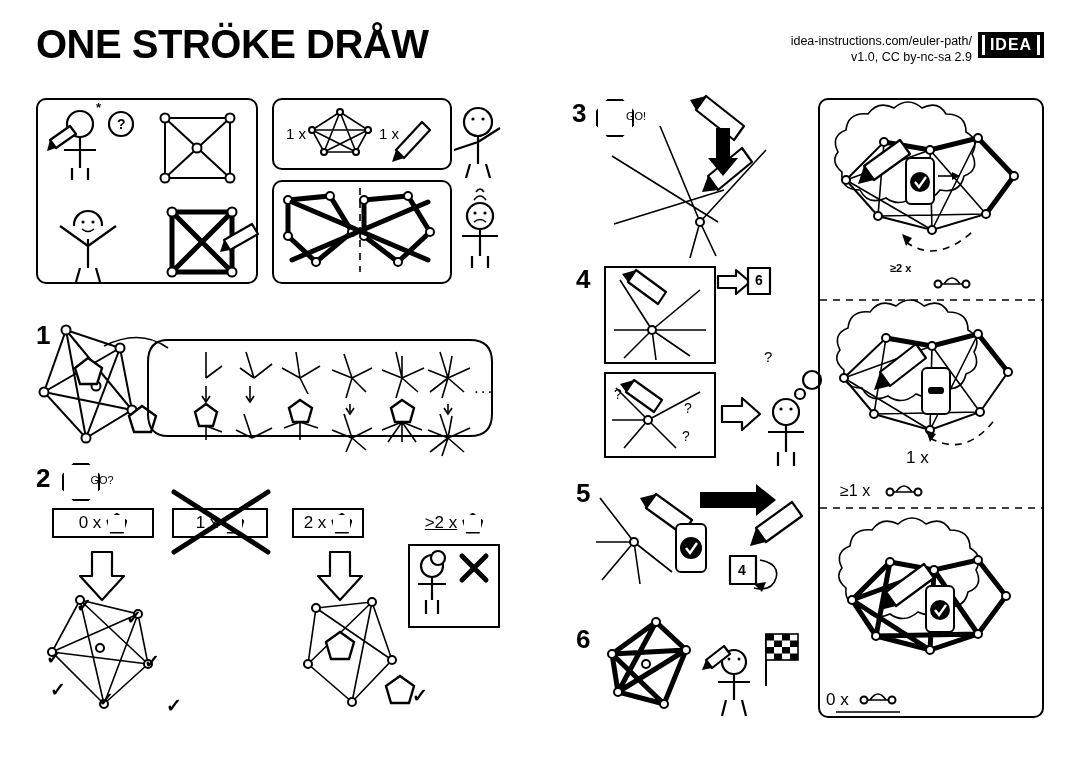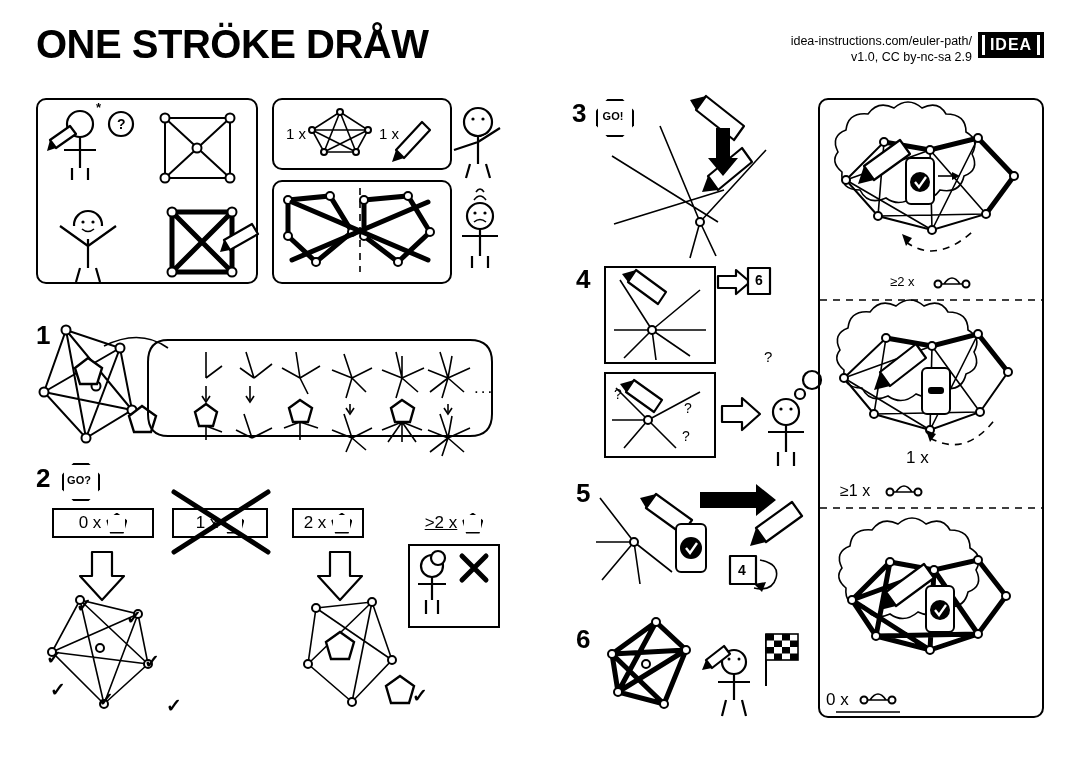--- a/index.html
+++ b/index.html
@@ -44,21 +44,21 @@
   .edge-th{stroke:#000;stroke-width:5;fill:none;stroke-linecap:round;}
   .edge-thin{stroke:#000;stroke-width:1.6;fill:none;}
   .fig{fill:#fff;stroke:#000;stroke-width:2.2;stroke-linejoin:round;}
   .blk{fill:#000;}
   .dashed{stroke:#000;stroke-width:1.6;stroke-dasharray:7 6;fill:none;}
   .pent{fill:#fff;stroke:#000;stroke-width:2.4;}
   
   .gobadge{
     position:absolute;width:34px;height:34px;
     display:flex;align-items:center;justify-content:center;
-    font-size:11px;font-weight:bold;
+    font-size:11px;font-weight:normal;padding-left:23px;
   }
   .gobadge .oct{
     position:absolute;left:0;top:0;width:34px;height:34px;
     background:#fff;border:2.5px solid #000;
     clip-path:polygon(30% 0,70% 0,100% 30%,100% 70%,70% 100%,30% 100%,0 70%,0 30%);
   }
   .gobadge span{position:relative;z-index:2;font-size:11px;}
   
   .cntbox{
     position:absolute;border:2px solid #000;background:#fff;
@@ -513,18 +513,18 @@
       <circle class="blk" cx="940" cy="610" r="10"></circle>
       <path d="M935 610 L939 615 L946 605" stroke="#fff" stroke-width="2.3" fill="none"></path>
       <g>
         <path class="edge-thin" d="M864 700 L892 700 M870 700 q8 -12 16 0"></path>
         <circle class="nodeC" cx="864" cy="700" r="3.5"></circle>
         <circle class="nodeC" cx="892" cy="700" r="3.5"></circle>
       </g>
       <path class="edge-thin" d="M836 712 L900 712"></path>
     </g>
   </svg>
-  <div class="lbl" style="left:890px;top:274px;font-size:13px;">≥2 x</div>
+  <div class="lbl" style="left:890px;top:262px;font-size:11px;font-weight:bold;">≥2 x</div>
   <div class="lbl" style="left:906px;top:448px;font-size:17px;">1 x</div>
   <div class="lbl" style="left:840px;top:482px;font-size:16px;">≥1 x</div>
   <div class="lbl" style="left:826px;top:690px;font-size:17px;">0 x</div>
 
 </div>
 
 </body></html>

